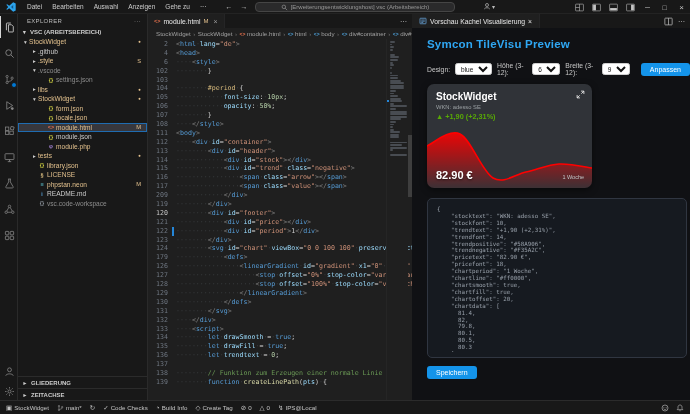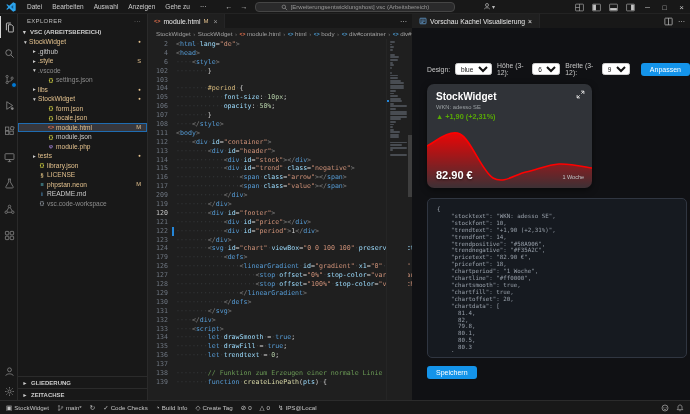--- a/index.html
+++ b/index.html
@@ -506,20 +506,21 @@
         </div>
         <div class="tab-actions">
           <svg width="9" height="9" viewBox="0 0 16 16">
               <rect x="1.5" y="2" width="13" height="12" rx="1" fill="none" stroke="#bdbdbd" stroke-width="1.3"></rect>
               <path d="M8 2v12" stroke="#bdbdbd" stroke-width="1.3"></path>
             </svg>
           <span>···</span>
         </div>
       </div>
       <div class="panelbody">
+        <div class="pv-title">Symcon TileVisu Preview</div>
 
         <div class="controls">
           <span class="ctl-label">Design:</span>
           <select class="ctl-select" id="sel-design"><option>blue</option></select>
           <span class="ctl-label">Höhe (3-12):</span>
           <select class="ctl-select" id="sel-height"><option>6</option></select>
           <span class="ctl-label">Breite (3-12):</span>
           <select class="ctl-select" id="sel-width"><option>9</option></select>
           <button class="btn apply">Anpassen</button>
         </div>

